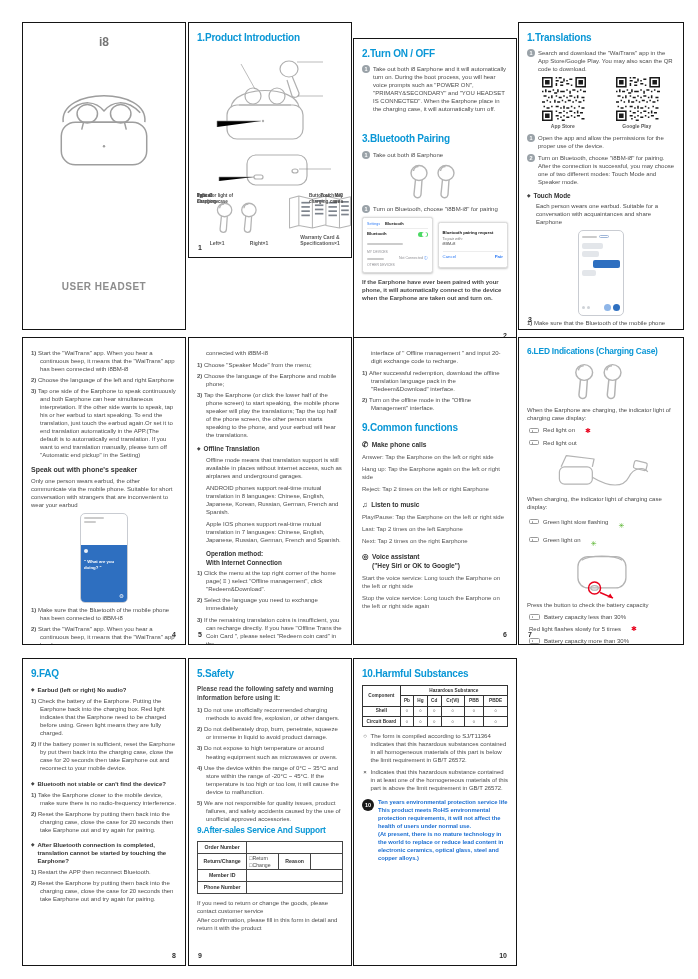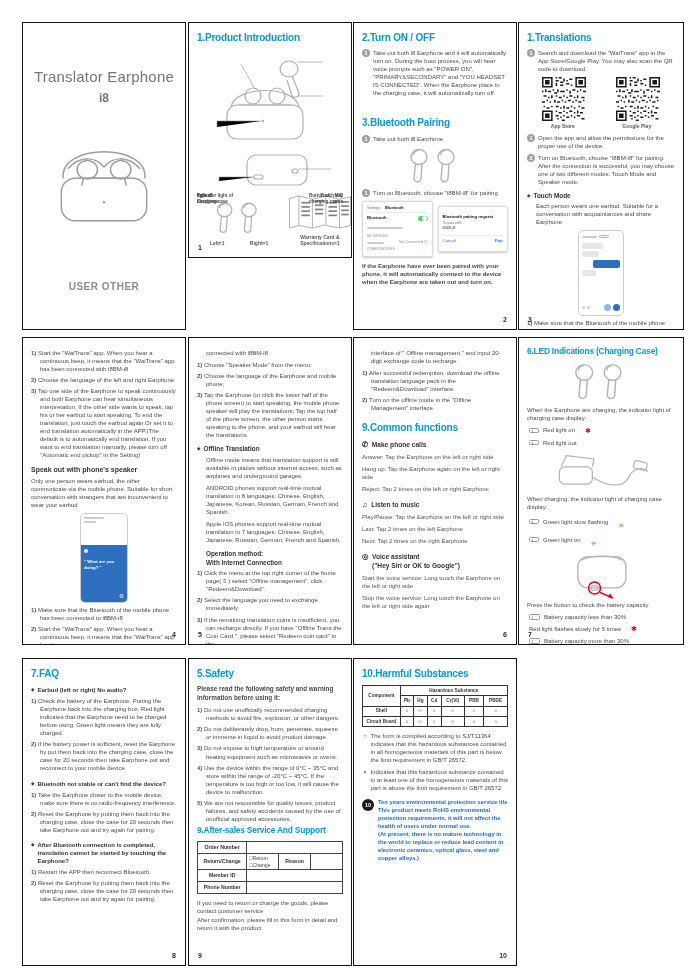--- a/index.html
+++ b/index.html
@@ -131,35 +131,34 @@
       <path fill="#fff" d="M1 1h5v5H1zM23 1h5v5h-5zM1 23h5v5H1z"></path>
       <path fill="#1a1a1a" d="M2 2h3v3H2zM24 2h3v3h-3zM2 24h3v3H2z"></path>
       <path fill="#1a1a1a" d="M9 0h1v1H9zM11 0h2v1h-2zM14 1h1v2h-1zM9 2h2v1H9zM12 3h2v1h-2zM16 2h1v1h-1zM18 1h2v1h-2zM9 4h1v2H9zM12 5h2v1h-2zM16 4h2v1h-2zM19 5h1v1h-1zM0 9h1v1H0zM2 8h1v2H2zM4 9h2v1H4zM7 8h1v1H7zM8 10h2v1H8zM10 8h1v2h-1zM12 9h3v1h-3zM16 8h1v1h-1zM18 9h1v2h-1zM20 8h2v1h-2zM23 9h1v1h-1zM25 8h1v1h-1zM27 9h2v1h-2zM1 12h2v1H1zM4 13h1v1H4zM6 12h1v2H6zM9 12h1v1H9zM11 13h2v1h-2zM14 12h1v1h-1zM16 13h1v1h-1zM18 12h2v1h-2zM21 13h1v1h-1zM23 12h1v2h-1zM26 13h2v1h-2zM0 16h2v1H0zM3 15h1v1H3zM5 16h1v1H5zM8 15h1v2H8zM10 16h2v1h-2zM13 15h1v1h-1zM15 16h1v1h-1zM17 15h2v1h-2zM20 16h1v1h-1zM22 15h1v1h-1zM24 16h2v1h-2zM27 15h1v1h-1zM1 19h1v1H1zM3 20h2v1H3zM6 19h1v1H6zM9 19h2v1H9zM12 20h1v1h-1zM14 19h1v2h-1zM16 20h2v1h-2zM19 19h1v1h-1zM21 20h1v1h-1zM24 19h1v1h-1zM26 20h2v1h-2zM9 22h1v1H9zM11 23h2v1h-2zM14 22h1v1h-1zM16 23h1v1h-1zM18 22h2v1h-2zM21 23h1v1h-1zM23 22h1v2h-1zM25 23h2v1h-2zM9 25h2v1H9zM12 26h1v1h-1zM14 25h1v1h-1zM16 26h2v1h-2zM19 25h1v1h-1zM21 26h1v1h-1zM23 25h2v1h-2zM26 27h2v1h-2zM10 27h1v1h-1zM13 28h2v1h-2z"></path>
     </g>
   </defs>
 </svg>
 
 <div class="sheet">
 
   <div class="panel" style="left:22px;top:22px;width:164px;height:308px">
-    <div class="cover-title">Translator Earphone</div>
     <div class="cover-model">i8</div>
     <svg class="illus" style="margin-top:22px" width="112" height="104" viewBox="0 0 120 112">
       <g fill="none" stroke="#9e9e9e" stroke-width="1.6" stroke-linejoin="round">
         <path d="M16 54C12 16 108 16 104 54"></path>
         <path d="M21 44C36 28 52 32 60 42 68 32 84 28 99 44"></path>
         <ellipse cx="42" cy="45" rx="11" ry="10"></ellipse>
         <ellipse cx="78" cy="45" rx="11" ry="10"></ellipse>
         <path d="M38 54l-2 8M82 54l2 8"></path>
         <rect x="14" y="54" width="92" height="46" rx="15"></rect>
         <path d="M34 54h52"></path>
         <circle cx="60" cy="80" r="1.3" fill="#9e9e9e" stroke="none"></circle>
       </g>
     </svg>
-    <div class="cover-footer">USER OTHER</div>
+    <div class="cover-footer">USER HEADSET</div>
   </div>
 
   <div class="panel" style="left:188px;top:22px;width:164px;height:236px">
     <div class="h1">1.Product Introduction</div>
     <div class="diagram">
       <svg width="146" height="142" viewBox="0 0 146 142">
         <g fill="none" stroke="#b0b0b0" stroke-width="1.2" stroke-linejoin="round">
           <ellipse cx="92" cy="20" rx="9" ry="8"></ellipse>
           <path d="M95 27l7 17a4 4 0 0 1-7 3l-5-16"></path>
           <path d="M34 58C38 36 98 36 102 58"></path>
@@ -238,21 +237,21 @@
             <path d="M14 13h60"></path>
             <rect x="74" y="9" width="12" height="8" rx="3.5"></rect>
           </g>
         </svg>
         <div class="cap">Charger cable×1</div>
       </div>
     </div>
     <div class="pageno l">1</div>
   </div>
 
-  <div class="panel" style="left:353px;top:22px;width:164px;height:308px">
+  <div class="panel" style="left:353px;top:38px;width:164px;height:308px">
     <div class="h1">2.Turn ON / OFF</div>
     <ol class="csteps">
       <li>
           <span>Take out both i8 Earphone and it will automatically turn on. During the boot process, you will hear voice prompts such as "POWER ON", "PRIMARY&amp;SECONDARY" and "YOU HEADSET IS CONNECTED". When the Earphone place in the charging case, it will automatically turn off.</span>
         </li>
     </ol>
     <div class="h1" style="margin-top:20px">3.Bluetooth Pairing</div>
     <ol class="csteps">
       <li>
           <span>Take out both i8 Earphone</span>
@@ -493,21 +492,21 @@
     </div>
     <div class="ledrow">
       <span class="ledpill case"></span>
       <span>Battery capacity more than 30%</span>
     </div>
 
     <div class="pageno l">7</div>
   </div>
 
   <div class="panel" style="left:22px;top:658px;width:164px;height:308px">
-    <div class="h1">7.FAQ</div>
+    <div class="h1">9.FAQ</div>
     <div class="faq-q">
         <span>Earbud (left or right) No audio?</span>
       </div>
     <ol class="steps">
       <li><span>Check the battery of the Earphone. Putting the Earphone back into the charging box. Red light indicates that the Earphone need to be charged before using. Green light means they are fully charged.</span></li>
       <li><span>If the battery power is sufficient,  reset the Earphone by put them back into the charging case, close the case for 20 seconds then take Earphone out and reconnect to your mobile device.</span></li>
     </ol>
     <div class="faq-q">
         <span>Bluetooth not stable or can't find the device?</span>
       </div>

